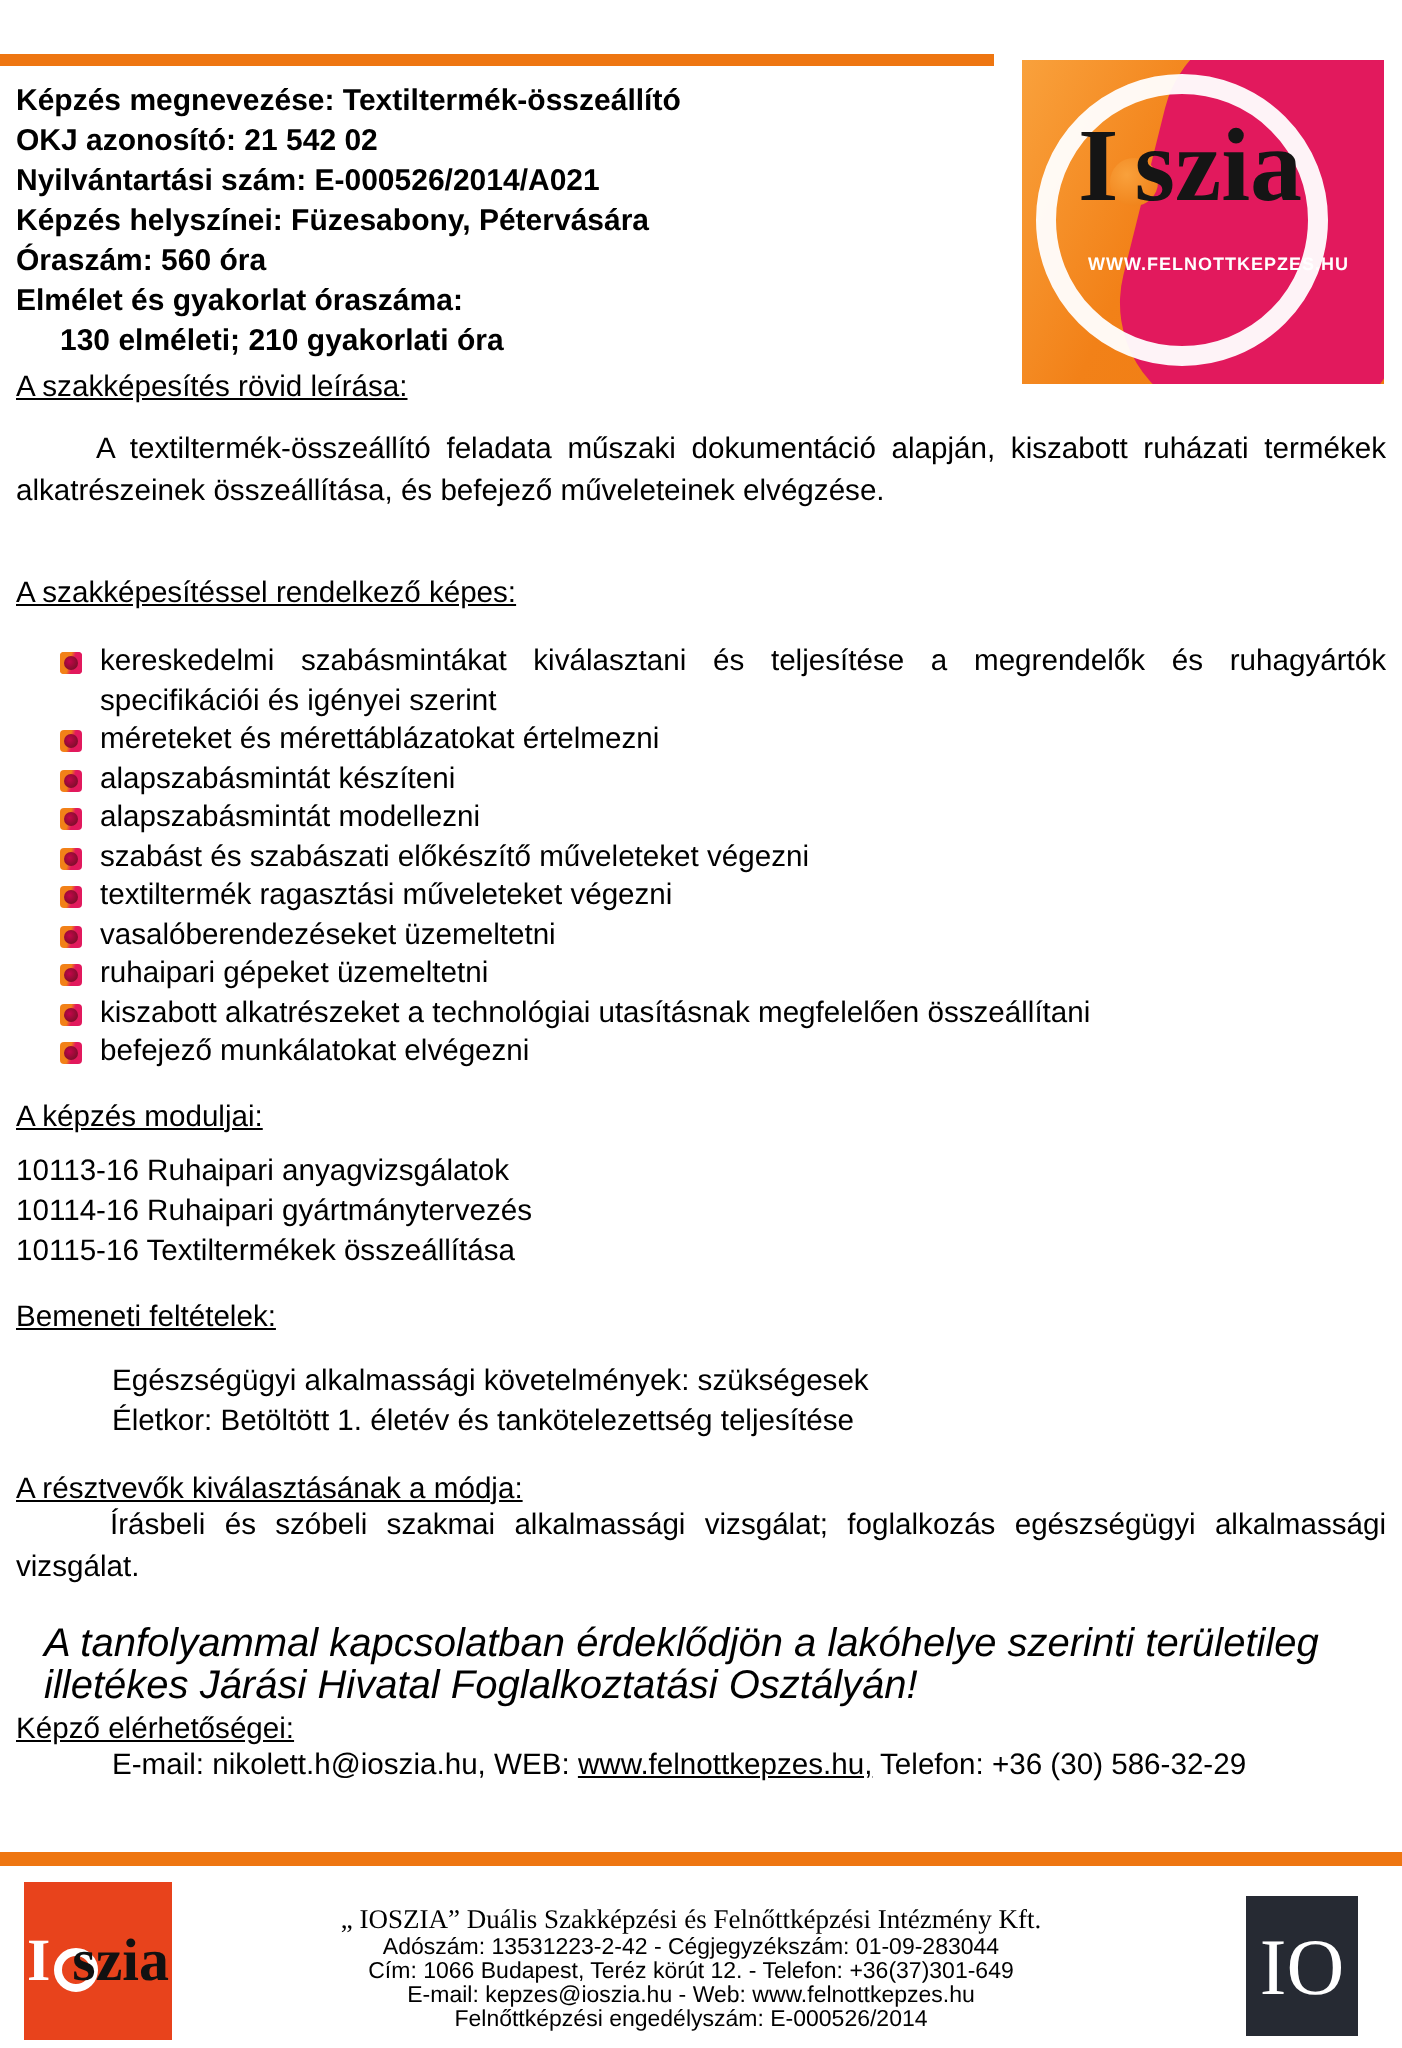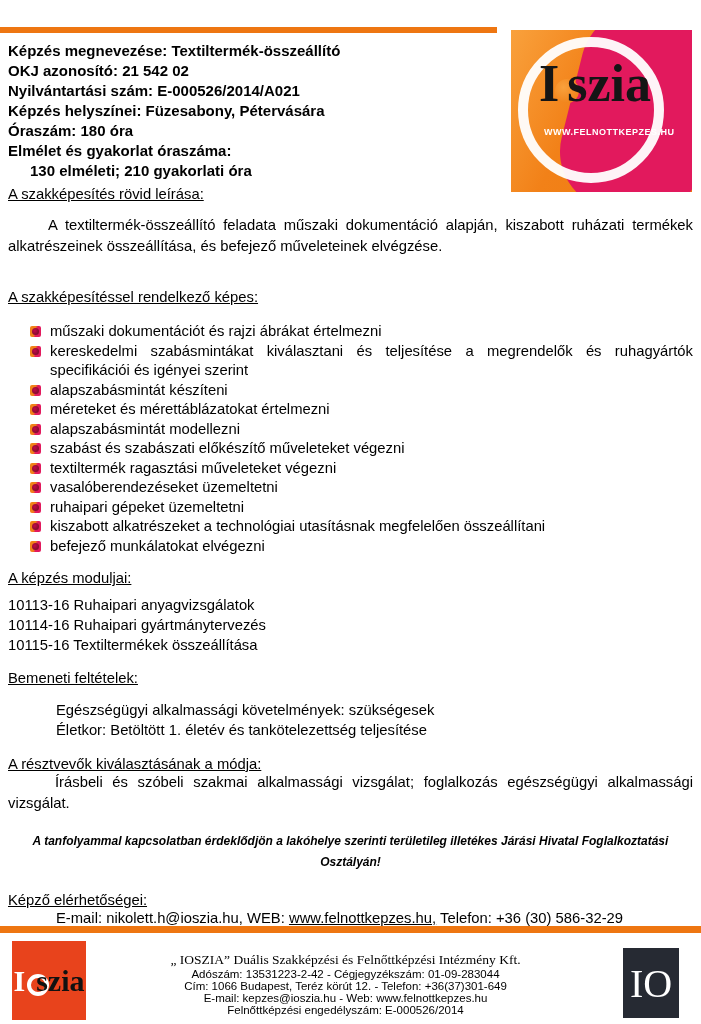--- a/index.html
+++ b/index.html
@@ -43,23 +43,23 @@
   .bullet-icon{position:absolute;left:22px;top:4px;width:11px;height:11px;border-radius:2px;
        background:linear-gradient(105deg,#F28118 42%,#E2195D 58%)}
   .bullet-icon::after{content:"";position:absolute;left:2px;top:2px;width:7px;height:7px;
        border-radius:50%;background:radial-gradient(circle at 40% 40%,#C4064A 0%,#7E0E2A 75%)}
   .mod-h{margin-top:14px}
   .mods{margin-top:9px;font-size:14.8px;line-height:20px}
   .req-h{margin-top:15px}
   .reqs{margin-top:14px;padding-left:48px;font-size:14.8px;line-height:20px}
   .sel-h{margin-top:16px}
   .sel-p{text-align:justify;text-indent:47px;font-size:14.8px;line-height:21px}
-  .notice{margin-top:17px;font-weight:bold;font-style:italic;text-align:center;
-          font-size:12px;line-height:21px;padding:0 14px}
-  .contact-h{margin-top:19px}
+  .notice{margin-top:17px;font-weight:normal;font-style:italic;
+          font-size:20px;line-height:21px;padding:0 14px}
+  .contact-h{margin-top:3px}
   .contact-line{padding-left:48px;font-size:14.8px;margin-top:2px}
   .contact-link{text-decoration:underline;color:#000;cursor:pointer}
 
   
   .footer-bar{position:absolute;top:926px;left:0;width:701px;height:7px;background:#EE7611}
   .f-left-logo{position:absolute;left:12px;top:941px;width:74px;height:79px;
                background:#E8431C;display:flex;align-items:center;justify-content:center}
   .f-left-text{font-family:"Liberation Serif",serif;font-weight:bold;font-size:30px;
                display:flex;align-items:center;line-height:1}
   .fl-i{color:#fff}
@@ -89,36 +89,36 @@
       <span class="logo-szia">szia</span>
     </div>
     <div class="logo-url">WWW.FELNOTTKEPZES.HU</div>
   </div>
 
   <div class="info">
     <div>Képzés megnevezése: Textiltermék-összeállító</div>
     <div>OKJ azonosító: 21 542 02</div>
     <div>Nyilvántartási szám: E-000526/2014/A021</div>
     <div>Képzés helyszínei: Füzesabony, Pétervására</div>
-    <div>Óraszám: 180 óra</div>
+    <div>Óraszám: 560 óra</div>
     <div>Elmélet és gyakorlat óraszáma:</div>
     <div class="indent">130 elméleti; 210 gyakorlati óra</div>
   </div>
 
   <div class="main">
 
     <div class="h">A szakképesítés rövid leírása:</div>
     <div class="para">A textiltermék-összeállító feladata műszaki dokumentáció alapján, kiszabott ruházati termékek alkatrészeinek összeállítása, és befejező műveleteinek elvégzése.</div>
 
     <div class="h h2">A szakképesítéssel rendelkező képes:</div>
     <div class="caps">
-      <div class="cap"><span class="bullet-icon"></span><span>műszaki dokumentációt és rajzi ábrákat értelmezni</span></div>
+      <div class="cap"><span class="bullet-icon"></span></div>
       <div class="cap"><span class="bullet-icon"></span><span>kereskedelmi szabásmintákat kiválasztani és teljesítése a megrendelők és ruhagyártók specifikációi és igényei szerint</span></div>
+      <div class="cap"><span class="bullet-icon"></span><span>méreteket és mérettáblázatokat értelmezni</span></div>
       <div class="cap"><span class="bullet-icon"></span><span>alapszabásmintát készíteni</span></div>
-      <div class="cap"><span class="bullet-icon"></span><span>méreteket és mérettáblázatokat értelmezni</span></div>
       <div class="cap"><span class="bullet-icon"></span><span>alapszabásmintát modellezni</span></div>
       <div class="cap"><span class="bullet-icon"></span><span>szabást és szabászati előkészítő műveleteket végezni</span></div>
       <div class="cap"><span class="bullet-icon"></span><span>textiltermék ragasztási műveleteket végezni</span></div>
       <div class="cap"><span class="bullet-icon"></span><span>vasalóberendezéseket üzemeltetni</span></div>
       <div class="cap"><span class="bullet-icon"></span><span>ruhaipari gépeket üzemeltetni</span></div>
       <div class="cap"><span class="bullet-icon"></span><span>kiszabott alkatrészeket a technológiai utasításnak megfelelően összeállítani</span></div>
       <div class="cap"><span class="bullet-icon"></span><span>befejező munkálatokat elvégezni</span></div>
     </div>
 
     <div class="h mod-h">A képzés moduljai:</div>

